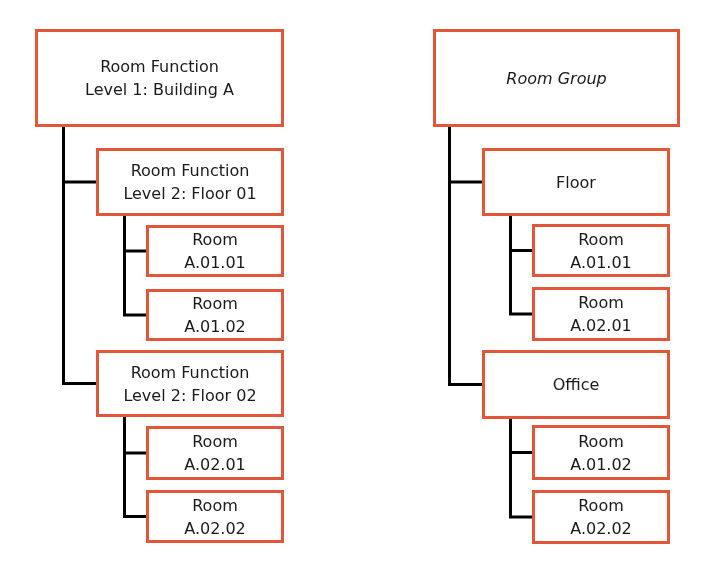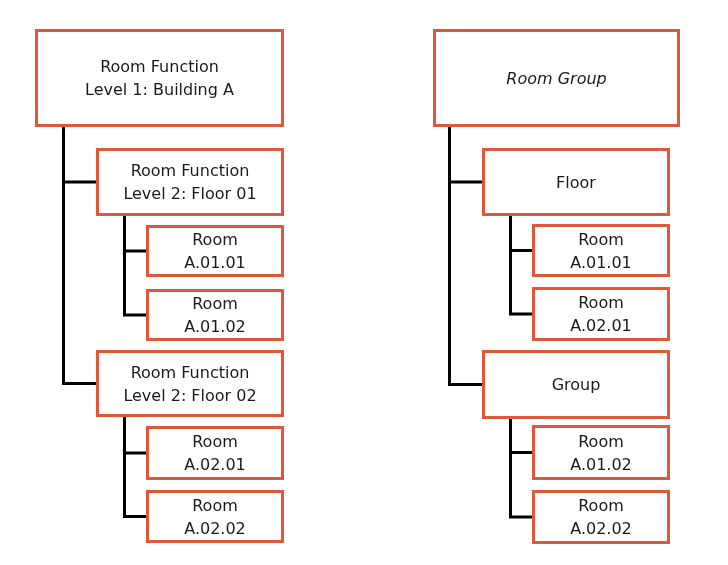--- a/index.html
+++ b/index.html
@@ -112,21 +112,21 @@
     <span class="node-label">Room
 A.01.01</span>
   </div>
 
   <div class="node" style="left:532px; top:287px; width:138px; height:54px;">
     <span class="node-label">Room
 A.02.01</span>
   </div>
 
   <div class="node" style="left:482px; top:350px; width:188px; height:69px;">
-    <span class="node-label">Group</span>
+    <span class="node-label">Office</span>
   </div>
 
   <div class="node" style="left:532px; top:425px; width:138px; height:55px;">
     <span class="node-label">Room
 A.01.02</span>
   </div>
 
   <div class="node" style="left:532px; top:490px; width:138px; height:54px;">
     <span class="node-label">Room
 A.02.02</span>

